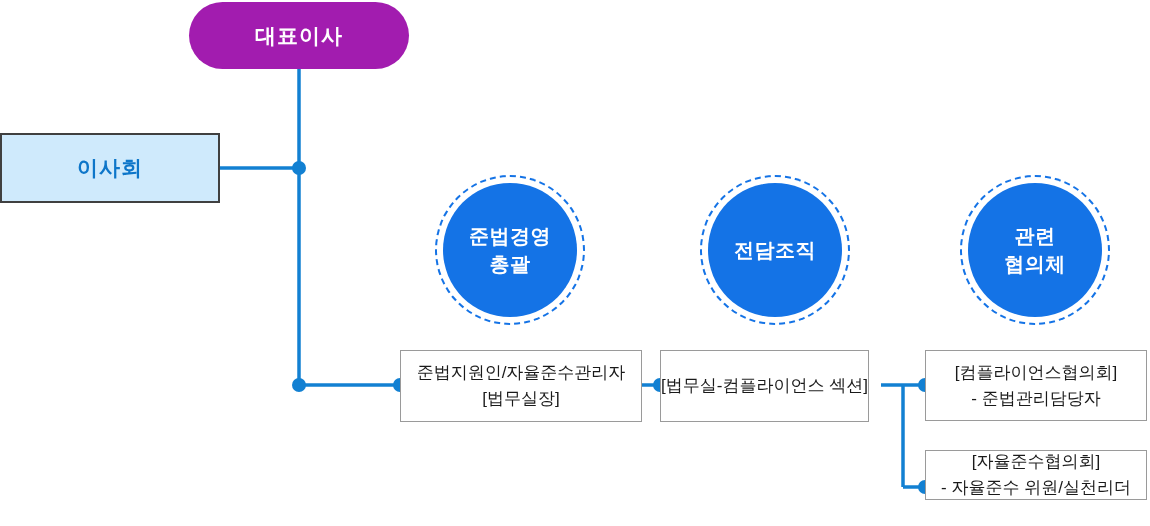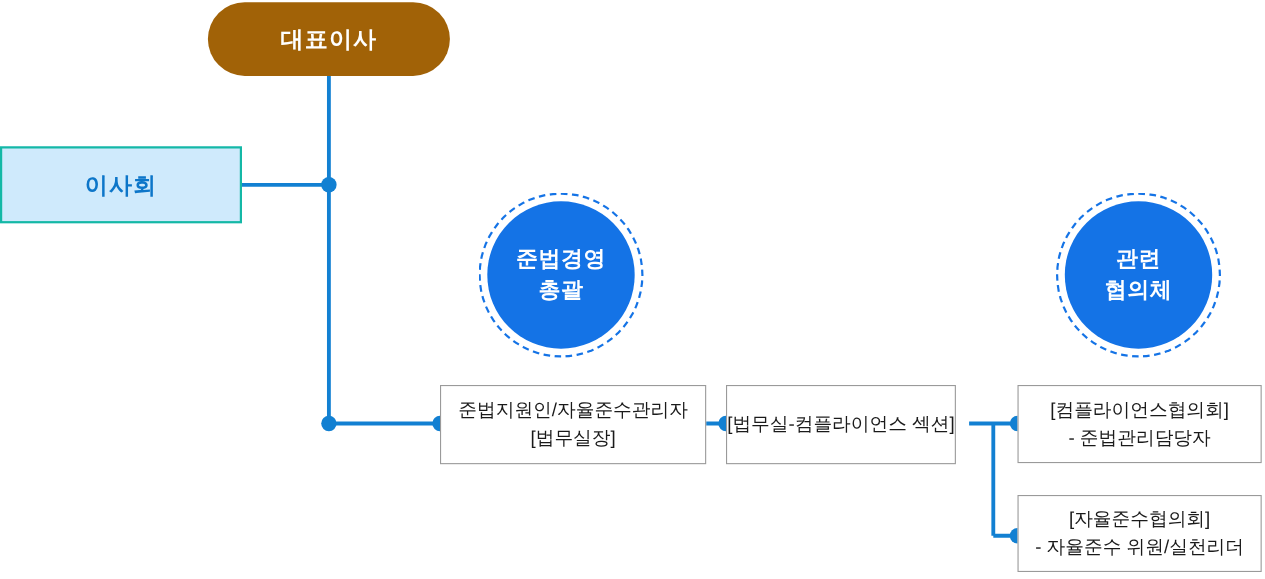--- a/index.html
+++ b/index.html
@@ -17,34 +17,34 @@
     position: absolute;
     left: 0; top: 0;
     width: 1150px; height: 526px;
     pointer-events: none;
   }
   
   .ceo-pill {
     position: absolute;
     left: 189px; top: 2px;
     width: 220px; height: 67px;
-    background: #a16207;
+    background: #a21caf;
     border-radius: 34px;
     display: flex; align-items: center; justify-content: center;
     color: #ffffff;
     font-size: 21px; font-weight: bold;
     letter-spacing: 1px;
   }
   
   .board-box {
     position: absolute;
     left: 0; top: 133px;
     width: 220px; height: 70px;
     background: #cfeafc;
-    border: 2px solid #14b8a6;
+    border: 2px solid #404040;
     display: flex; align-items: center; justify-content: center;
     color: #0d76c9;
     font-size: 21px; font-weight: bold;
     letter-spacing: 1px;
   }
   
   .circle-badge {
     position: absolute;
     width: 150px; height: 150px;
     border: 2px dashed #1473e6;
@@ -75,21 +75,21 @@
     display: flex; flex-direction: column;
     align-items: center; justify-content: center;
     color: #1a1a1a;
     font-size: 17px;
     line-height: 26px;
     text-align: center;
   }
   .box-1 { left: 400px; top: 350px; width: 242px; height: 72px; }
   .box-2 { left: 660px; top: 350px; width: 209px; height: 72px; }
   .box-3 { left: 925px; top: 350px; width: 222px; height: 71px; text-align: center; }
-  .box-4 { left: 925px; top: 450px; width: 222px; height: 70px; }
+  .box-4 { left: 925px; top: 450px; width: 222px; height: 50px; }
   
   .line:empty { display: none; }
   .line { display: block; }
 </style>
 </head>
 <body>
 
 <div id="stage">
 
   <svg id="connectors" viewBox="0 0 1150 526" xmlns="http://www.w3.org/2000/svg">
@@ -119,20 +119,26 @@
   <div class="board-box">
     <span class="line">이사회</span>
   </div>
 
   <div class="circle-badge circle-1">
     <div class="circle-inner">
       <span class="line">준법경영</span>
       <span class="line">총괄</span>
     </div>
   </div>
+  <div class="circle-badge circle-2">
+    <div class="circle-inner">
+      <span class="line">전담조직</span>
+
+    </div>
+  </div>
   <div class="circle-badge circle-3">
     <div class="circle-inner">
       <span class="line">관련</span>
       <span class="line">협의체</span>
     </div>
   </div>
 
   <div class="org-box box-1">
     <span class="line">준법지원인/자율준수관리자</span>
     <span class="line">[법무실장]</span>

